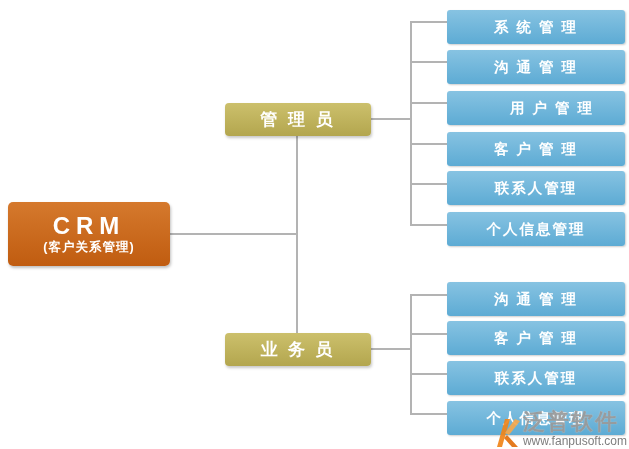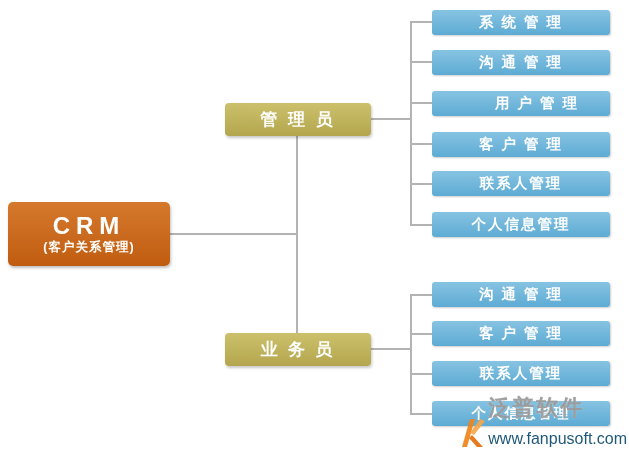--- a/index.html
+++ b/index.html
@@ -48,21 +48,21 @@
     width:146px;height:33px;
     background:linear-gradient(#ccc06c,#b3a64e);
     border-radius:4px;
     font-size:17px;
     letter-spacing:3px;
     box-shadow:1px 2px 3px rgba(0,0,0,.22);
   }
   .branch-admin{left:225px;top:103px;}
   .branch-sales{left:225px;top:333px;font-family:Liberation Serif, serif;}
   .leaf-node{
-    left:432px;width:178px;height:25px;
+    left:447px;width:178px;height:34px;
     background:linear-gradient(#87c3e2,#5dabd4);
     border-radius:3px;
     font-size:14.5px;
     letter-spacing:2px;
     box-shadow:1px 1px 2px rgba(0,0,0,.2);
   }
   .watermark{
     position:absolute;
     right:2px;bottom:2px;
     display:flex;
@@ -80,23 +80,23 @@
     line-height:1;
   }
   .wm-brand{
     font-size:22px;
     font-weight:bold;
     color:#9a9a9a;
     letter-spacing:2px;
     text-shadow:0 0 1px #cccccc;
   }
   .wm-url{
-    font-size:16px;
-    color:#0c4a6e;
-    margin-top:12px;
+    font-size:12px;
+    color:#737373;
+    margin-top:2px;
   }
 </style>
 </head>
 <body>
 
 <div class="canvas">
 
   <div class="line" style="left:170px;top:233px;width:127px;height:2px;"></div>
   <div class="line" style="left:296px;top:135px;width:2px;height:198px;"></div>
 

